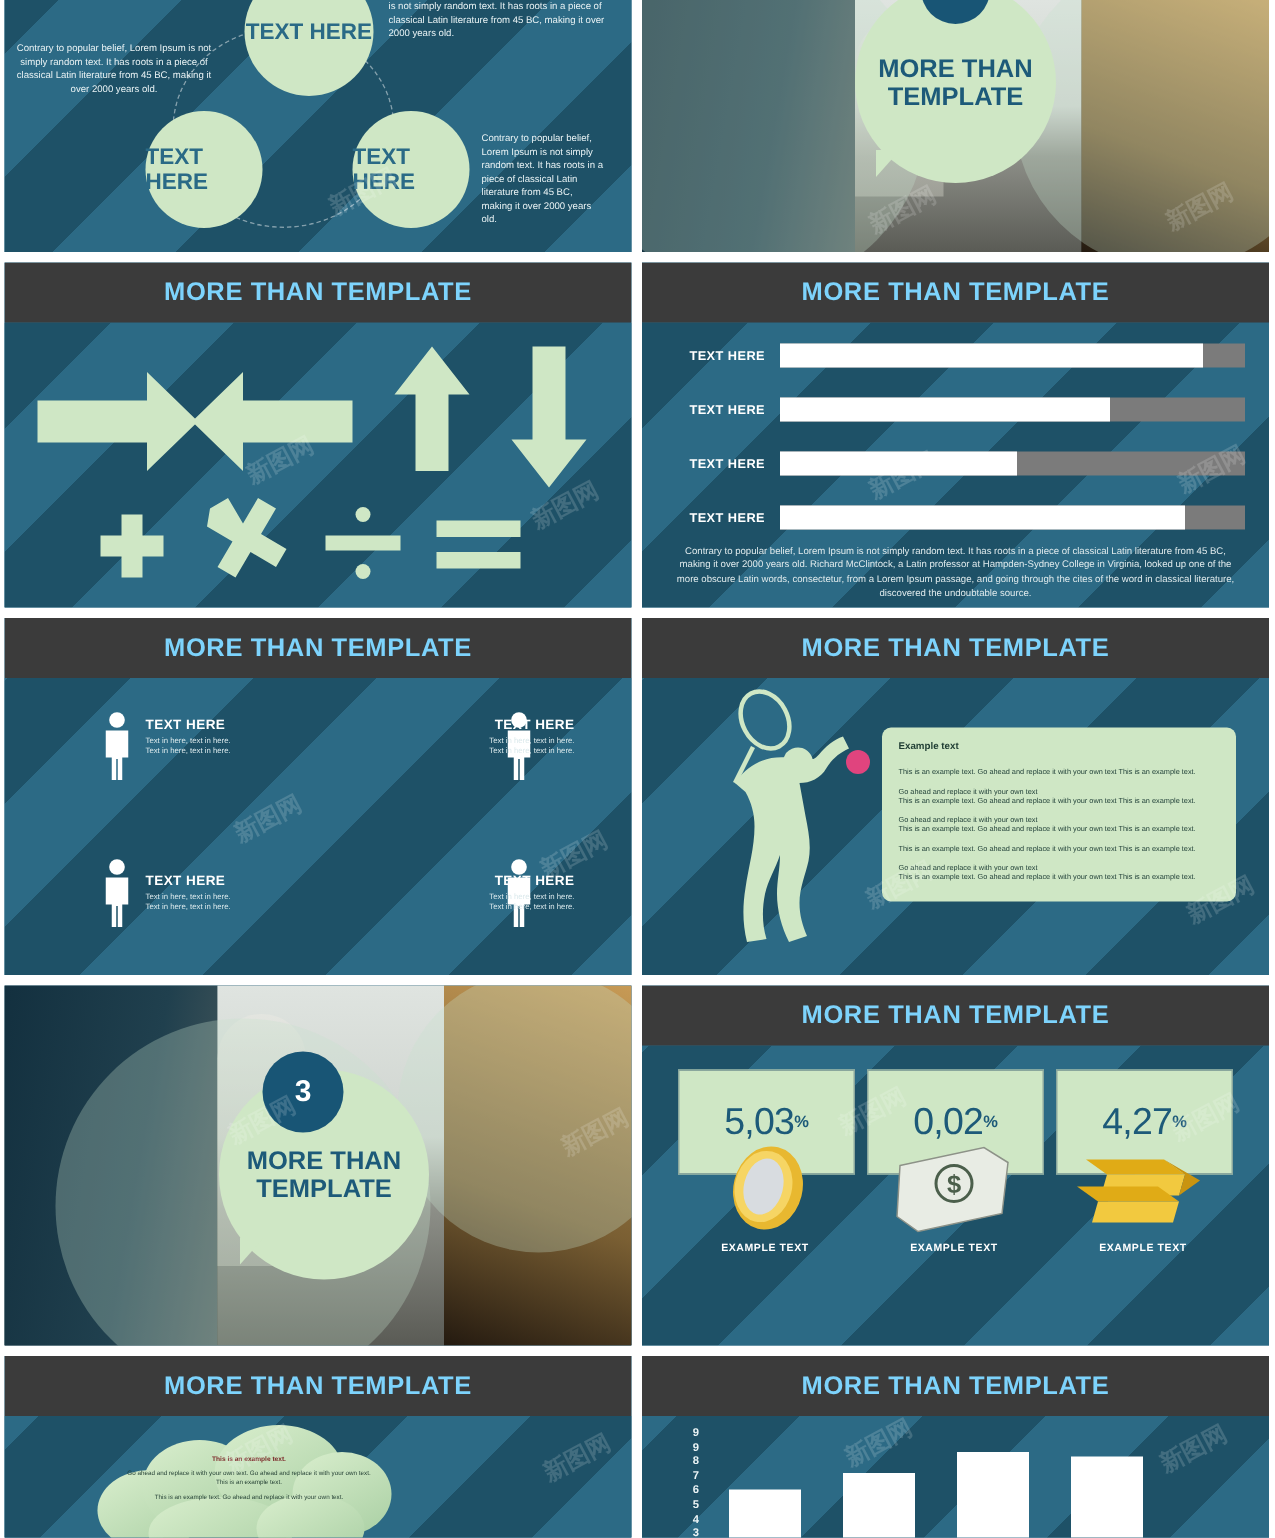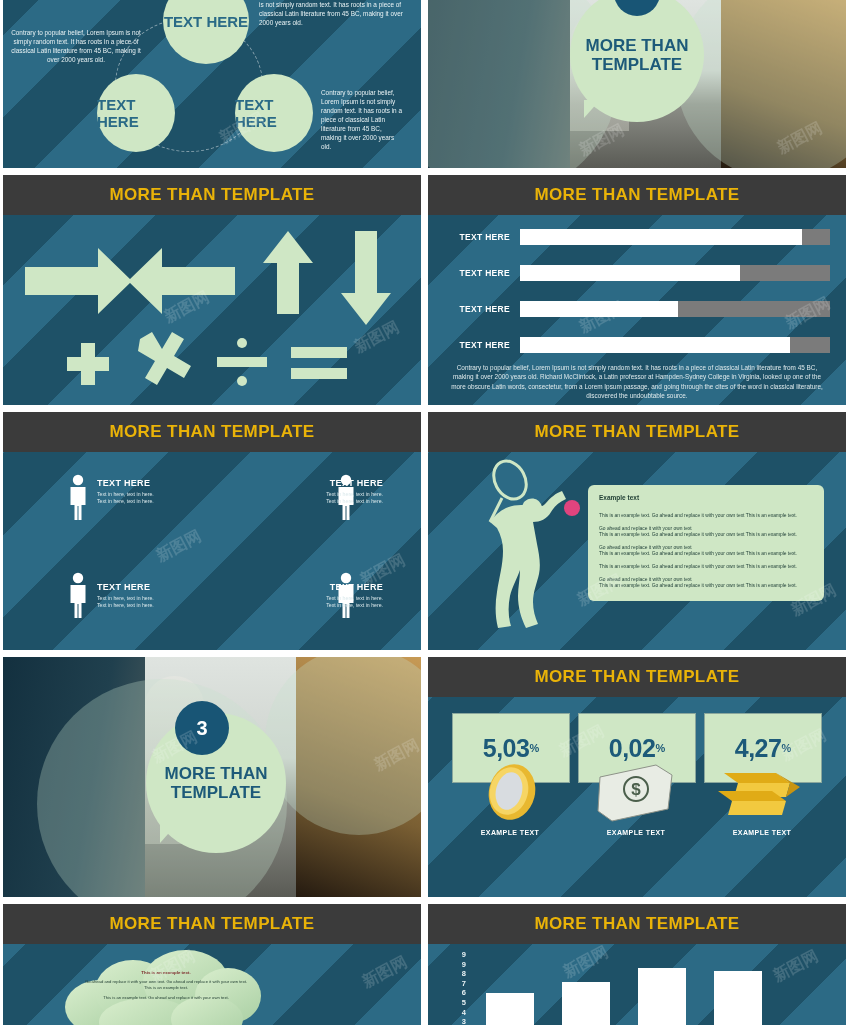--- a/index.html
+++ b/index.html
@@ -13,21 +13,21 @@
   .slide{position:relative;overflow:hidden;background:#2c6a85;}
 
   
   .teal{position:absolute;inset:0;background:#2c6a85;overflow:hidden;}
   .teal:before{content:"";position:absolute;inset:-60%;
     background:repeating-linear-gradient(-45deg,
        #2c6a85 0 58px, #1e5167 58px 116px);}
 
   .hdr{position:relative;height:40px;background:#3b3b3b;display:flex;
        align-items:center;justify-content:center;z-index:5;}
-  .hdr span{color:#eab308;font-weight:bold;font-size:17px;letter-spacing:.4px;}
+  .hdr span{color:#7dd3fc;font-weight:bold;font-size:17px;letter-spacing:.4px;}
   .body{position:absolute;left:0;right:0;bottom:0;top:40px;overflow:hidden;}
 
   
   .s1 .circ{position:absolute;border-radius:50%;background:#cfe7c5;
             display:flex;align-items:center;justify-content:center;
             color:#2a6a86;font-weight:bold;font-size:15px;z-index:3;}
   .s1 .c1{width:86px;height:86px;left:160px;top:-22px;}
   .s1 .c2{width:78px;height:78px;left:94px;top:74px;}
   .s1 .c3{width:78px;height:78px;left:232px;top:74px;}
   .s1 .ring{position:absolute;left:112px;top:18px;width:146px;height:132px;
@@ -86,21 +86,21 @@
 
   
   .tbox{position:absolute;left:160px;top:33px;width:236px;height:116px;
         background:#cfe7c5;border-radius:6px;padding:9px 11px;box-sizing:border-box;}
   .tbox h4{margin:0 0 12px;font-size:6.5px;color:#1f3d33;font-weight:bold;}
   .tbox p{margin:0 0 6px;font-size:4.9px;line-height:6.6px;color:#23423a;}
 
   
   .kpi{position:absolute;top:16px;width:116px;height:68px;background:#cfe7c5;
        border:1px solid #8aa79d;display:flex;align-items:center;justify-content:center;}
-  .kpi .v{font-size:25px;font-weight:bold;color:#1d5a79;letter-spacing:-.5px;}
+  .kpi .v{font-size:25px;font-weight:normal;color:#1d5a79;letter-spacing:-.5px;}
   .kpi .p{font-size:11px;font-weight:bold;color:#1d5a79;}
   .klab{position:absolute;top:132px;width:116px;text-align:center;color:#fff;
         font-weight:bold;font-size:7px;letter-spacing:.4px;}
 
   
   .cloud{position:absolute;left:62px;top:14px;width:200px;height:74px;}
   .cloud .lob{position:absolute;border-radius:50%;
     background:linear-gradient(150deg,#d9eecd,#a9cfa3);}
   .cloudtxt{position:absolute;left:78px;top:26px;width:170px;text-align:center;z-index:4;}
   .cloudtxt .h{font-size:4.4px;font-weight:bold;color:#7d2b2b;margin:0 0 4px;}

